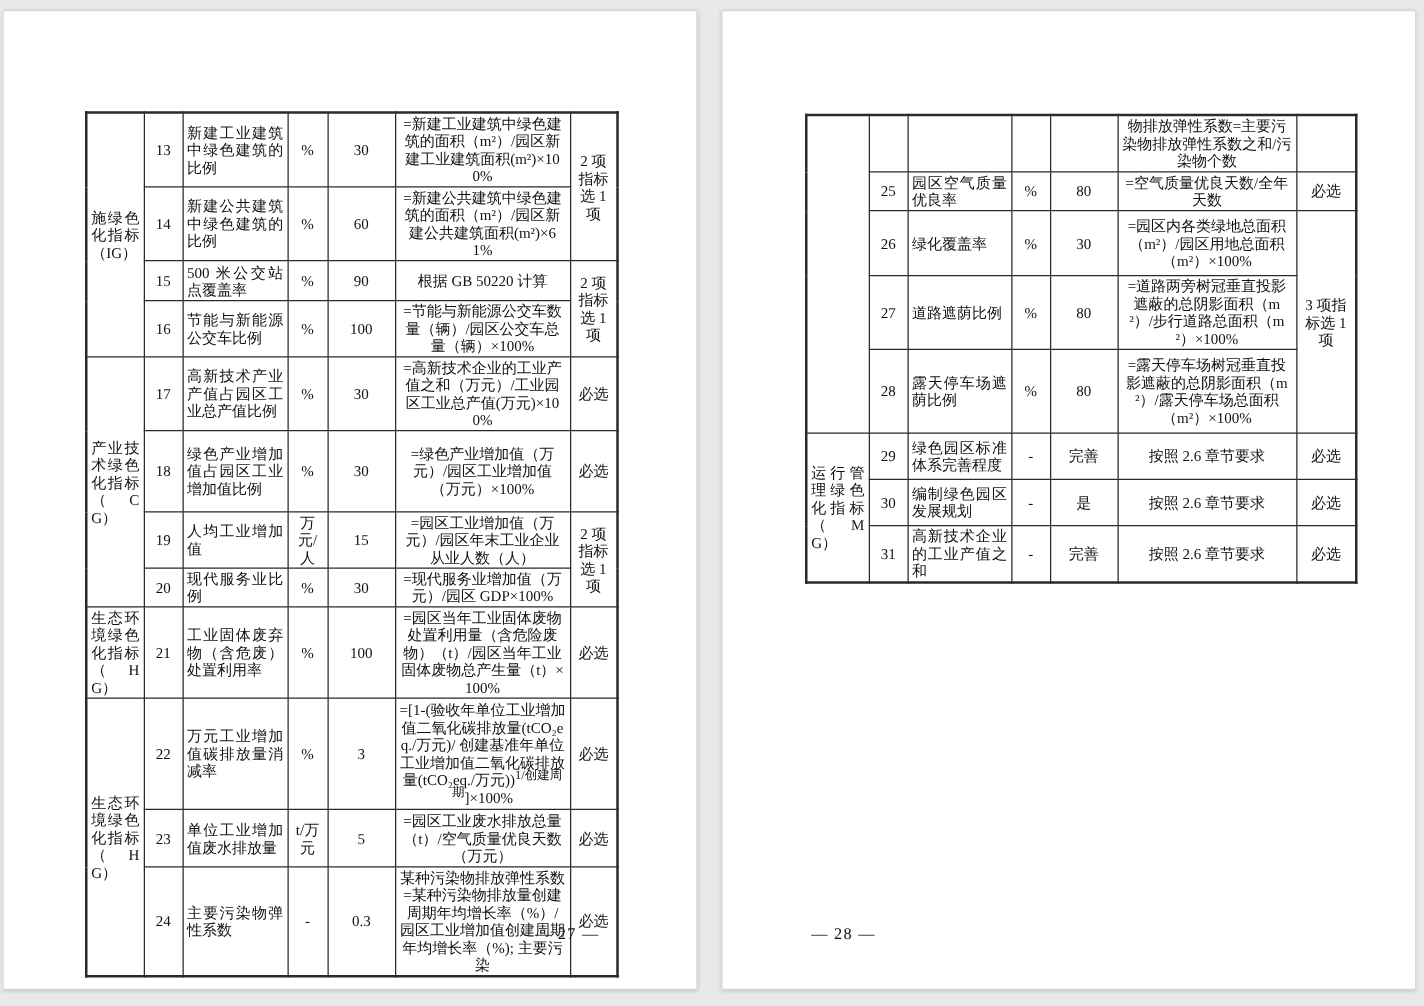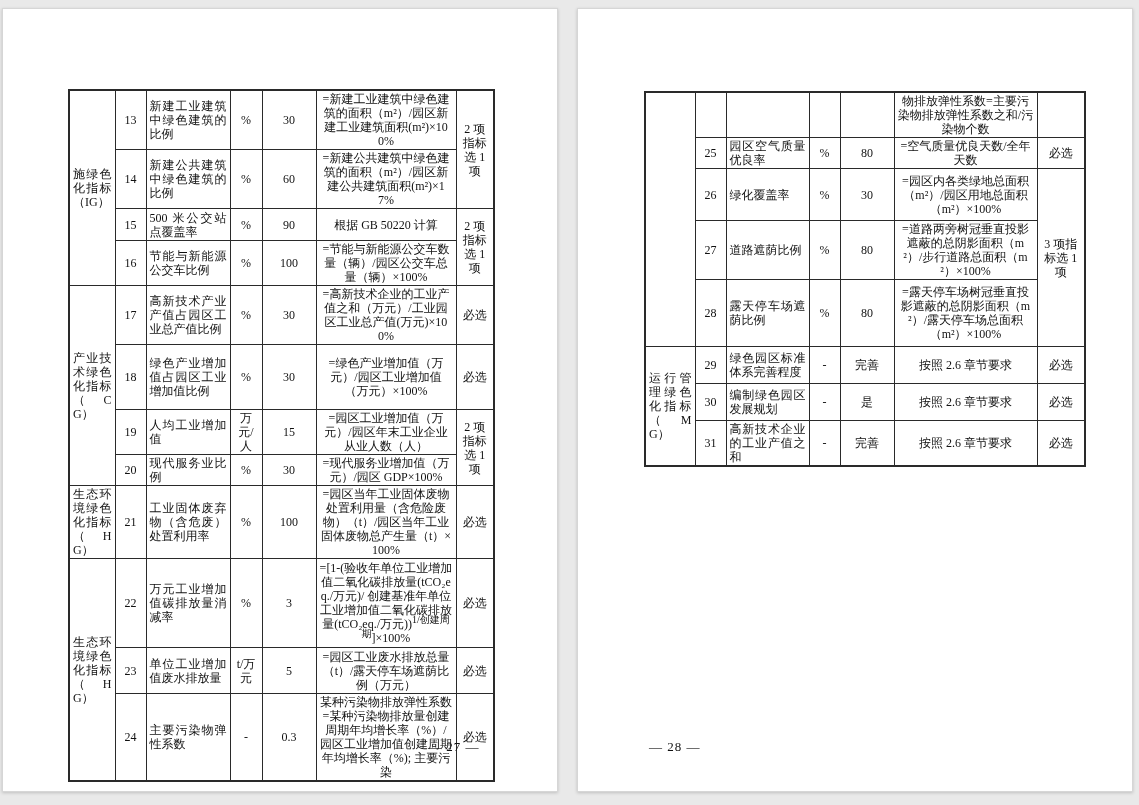--- a/index.html
+++ b/index.html
@@ -67,21 +67,21 @@
       <td class="c-unit">%</td>
       <td class="c-val">30</td>
       <td class="c-formula">=新建工业建筑中绿色建筑的面积（m²）/园区新建工业建筑面积(m²)×100%</td>
       <td class="c-sel" rowspan="2">2 项指标选 1 项</td>
     </tr>
     <tr style="height:43px">
       <td class="c-no">14</td>
       <td class="c-name">新建公共建筑中绿色建筑的比例</td>
       <td class="c-unit">%</td>
       <td class="c-val">60</td>
-      <td class="c-formula">=新建公共建筑中绿色建筑的面积（m²）/园区新建公共建筑面积(m²)×17%</td>
+      <td class="c-formula">=新建公共建筑中绿色建筑的面积（m²）/园区新建公共建筑面积(m²)×61%</td>
     </tr>
     <tr style="height:32px">
       <td class="c-no">15</td>
       <td class="c-name">500 米公交站点覆盖率</td>
       <td class="c-unit">%</td>
       <td class="c-val">90</td>
       <td class="c-formula">根据 GB 50220 计算</td>
       <td class="c-sel" rowspan="2">2 项指标选 1 项</td>
     </tr>
     <tr style="height:43px">
@@ -139,21 +139,21 @@
       <td class="c-unit">%</td>
       <td class="c-val">3</td>
       <td class="c-formula"><span>=[1-(验收年单位工业增加值二氧化碳排放量(tCO₂eq./万元)/ 创建基准年单位工业增加值二氧化碳排放量(tCO₂eq./万元))</span><sup>1/创建周期</sup><span>]×100%</span></td>
       <td class="c-sel">必选</td>
     </tr>
     <tr style="height:46px">
       <td class="c-no">23</td>
       <td class="c-name">单位工业增加值废水排放量</td>
       <td class="c-unit">t/万元</td>
       <td class="c-val">5</td>
-      <td class="c-formula">=园区工业废水排放总量（t）/露天停车场遮荫比例（万元）</td>
+      <td class="c-formula">=园区工业废水排放总量（t）/空气质量优良天数（万元）</td>
       <td class="c-sel">必选</td>
     </tr>
     <tr style="height:70px">
       <td class="c-no">24</td>
       <td class="c-name">主要污染物弹性系数</td>
       <td class="c-unit">-</td>
       <td class="c-val">0.3</td>
       <td class="c-formula">某种污染物排放弹性系数=某种污染物排放量创建周期年均增长率（%）/园区工业增加值创建周期年均增长率（%); 主要污染</td>
       <td class="c-sel">必选</td>
     </tr>

